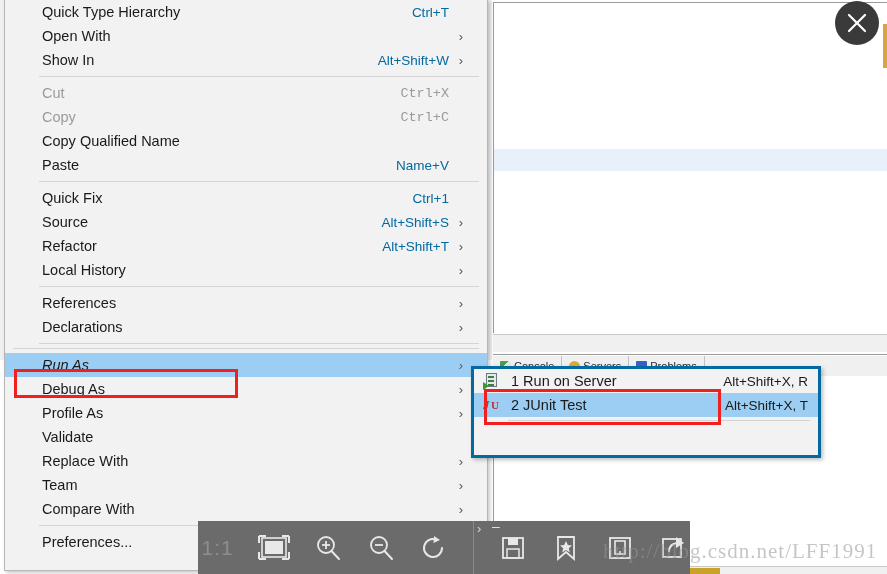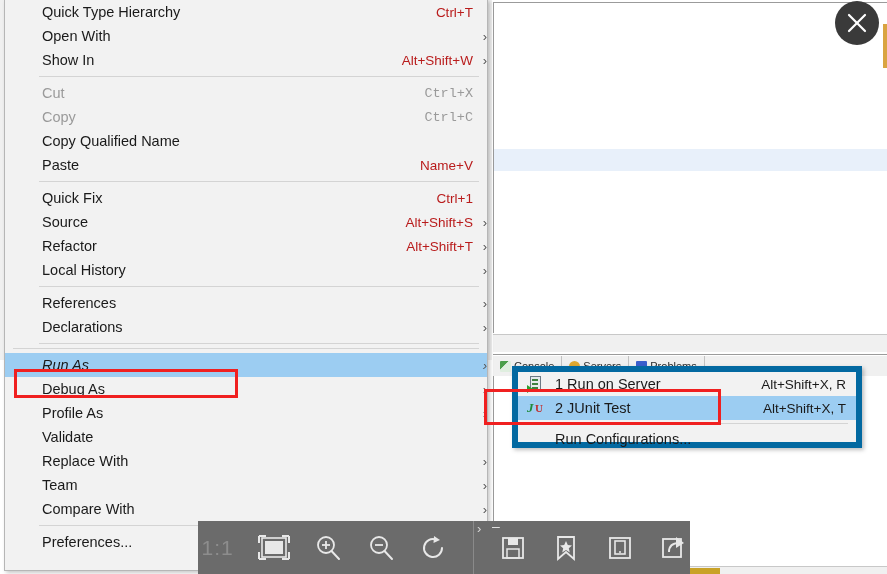--- a/index.html
+++ b/index.html
@@ -96,30 +96,30 @@
     padding: 0;
   }
   .menu-item {
     position: relative;
     height: 24px;
     display: flex;
     align-items: center;
     font-size: 14.5px;
     color: #1a1a1a;
     padding-left: 37px;
-    padding-right: 0;
+    padding-right: 24px;
     white-space: nowrap;
     cursor: default;
   }
   .menu-item.disabled { color: #9a9a9a; }
   .menu-item.selected { background: #9ccdf2; font-style: italic; }
   .menu-item .label { flex: 0 0 auto; }
   .menu-item .spacer { flex: 1 1 auto; }
   .menu-item .accel {
-    font-size: 13.5px; color: #b91c1c;
+    font-size: 13.5px; color: #0369a1;
     margin-right: 2px;
   }
   .menu-item.disabled .accel { color: #9a9a9a; font-family: Liberation Mono, monospace; }
   .menu-item .arrow {
     width: 12px; text-align: right;
     font-size: 13px; color: #555; line-height: 1;
     flex: 0 0 auto;
   }
   .menu-item .arrow.empty { visibility: hidden; }
   .menu-item .mi-icon {
@@ -147,24 +147,24 @@
     width: 6px; height: 2px; background: #b03030;
   }
   .snip-tab {
     position: absolute; left: 3px; top: -4px; width: 11px; height: 5px;
     border: 1px solid #b8a060; border-bottom: none; background: #f7f2e2;
   }
 
   
   .sub-menu {
     position: absolute;
-    left: 512px; top: 366px;
-    width: 350px; height: 82px;
+    left: 471px; top: 366px;
+    width: 350px; height: 92px;
     background: #f2f2f2;
-    border: 6px solid #0369a1;
+    border: 3px solid #0369a1;
     box-shadow: 2px 2px 4px rgba(0,0,0,0.25);
   }
   .sub-item {
     position: relative;
     height: 24px;
     display: flex; align-items: center;
     font-size: 14.5px; color: #1a1a1a;
     padding-left: 37px; padding-right: 10px;
     white-space: nowrap;
   }
@@ -470,25 +470,20 @@
       <span class="mi-icon">
         <span class="junit-icon"><span class="j">J</span><span class="u">U</span></span>
       </span>
       <span class="label">2 JUnit Test</span>
       <span class="spacer"></span>
       <span class="accel">Alt+Shift+X, T</span>
     </div>
 
     <div class="sub-sep"></div>
 
-    <div class="sub-item">
-      <span class="label">Run Configurations...</span>
-      <span class="spacer"></span>
-      <span class="accel"></span>
-    </div>
   </div>
 
   <div class="red-box" id="red-run-as"></div>
   <div class="red-box" id="red-junit"></div>
 
   <div class="close-btn">
     <svg width="22" height="22" viewBox="0 0 22 22">
       <line x1="3" y1="3" x2="19" y2="19" stroke="#ffffff" stroke-width="2.2" stroke-linecap="round"></line>
       <line x1="19" y1="3" x2="3" y2="19" stroke="#ffffff" stroke-width="2.2" stroke-linecap="round"></line>
     </svg>
@@ -561,14 +556,15 @@
       <svg width="26" height="26" viewBox="0 0 26 26">
         <rect x="3" y="4" width="18" height="18" fill="none" stroke="#e8e8e8" stroke-width="1.8"></rect>
         <path d="M9 17 C9 10 14 8 19 8" fill="none" stroke="#e8e8e8" stroke-width="2"></path>
         <polygon points="16,2 24,8 16,13" fill="#e8e8e8"></polygon>
       </svg>
     </div>
   </div>
   <div class="tb-chevron">›</div>
   <div class="tb-minus">–</div>
 
+  <div class="watermark">http://blog.csdn.net/LFF1991</div>
 
 </div>
 
 </body></html>

